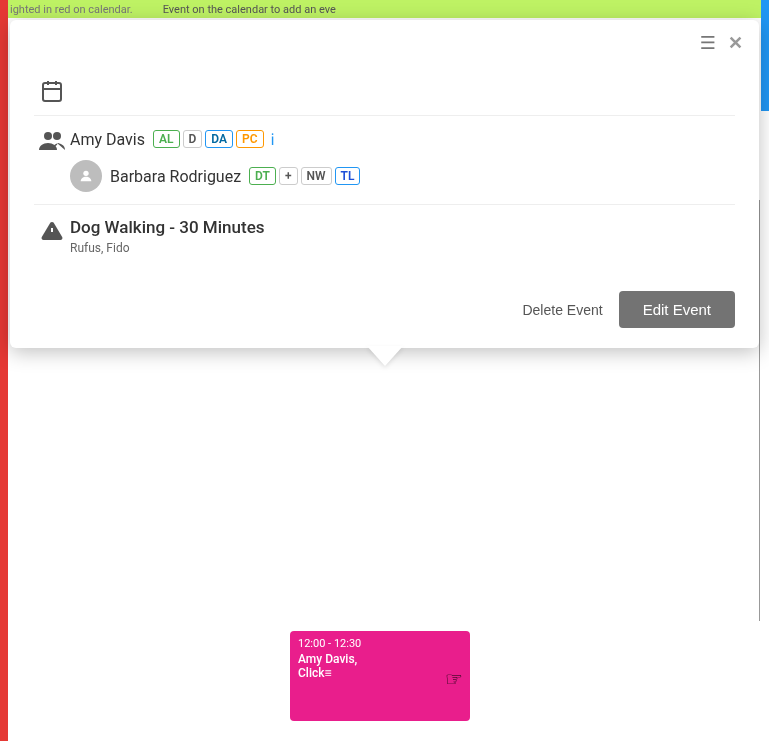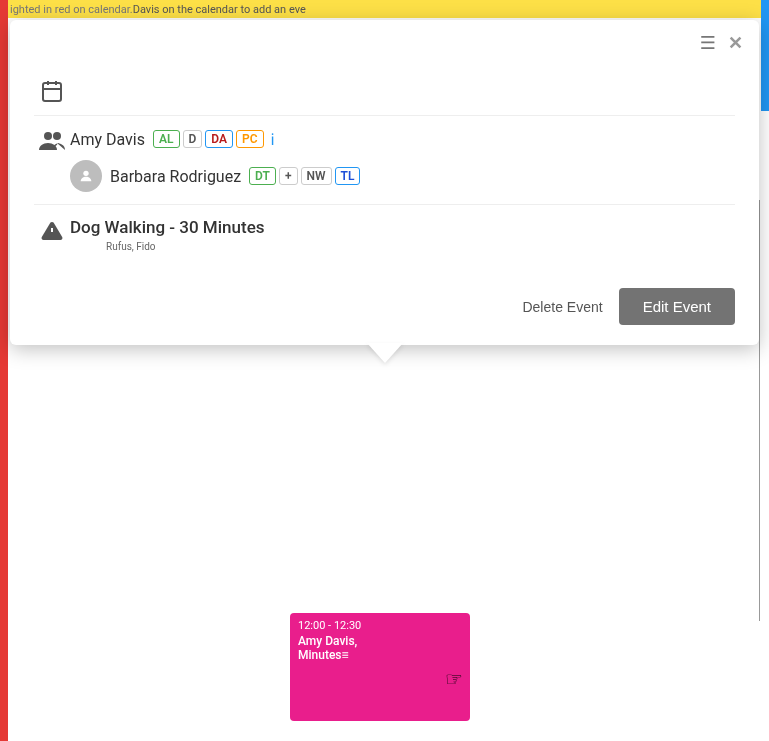--- a/index.html
+++ b/index.html
@@ -33,21 +33,21 @@
       width: 8px;
       background: #2196f3;
     }
 
     
     .calendar-event {
       position: absolute;
       bottom: 20px;
       left: 290px;
       width: 180px;
-      height: 108px;
+      height: 90px;
       background: #e91e8c;
       border-radius: 4px;
       padding: 6px 8px;
       color: white;
       font-size: 12px;
       cursor: pointer;
     }
 
     .calendar-event .event-time {
       font-size: 11px;
@@ -186,21 +186,21 @@
       border-radius: 3px;
       padding: 1px 5px;
       font-size: 12px;
       font-weight: 600;
       margin-right: 3px;
       color: #555;
     }
 
     .tag-al { border-color: #4caf50; color: #4caf50; }
     .tag-d  { border-color: #ccc; color: #555; }
-    .tag-da { border-color: #2196f3; color: #b91c1c; }
+    .tag-da { border-color: #2196f3; color: #0369a1; }
     .tag-pc { border-color: #ff9800; color: #ff9800; }
     .tag-dt { border-color: #4caf50; color: #4caf50; }
     .tag-plus { border-color: #ccc; color: #555; }
     .tag-nw { border-color: #ccc; color: #555; }
     .tag-tl { border-color: #2196f3; color: #1d4ed8; }
 
     .info-icon {
       color: #2196f3;
       font-size: 16px;
       margin-left: 4px;
@@ -221,23 +221,22 @@
     }
 
     .service-name {
       font-size: 17px;
       color: #333;
       font-weight: 500;
       margin-bottom: 4px;
     }
 
     .service-pets {
-      font-size: 10px;
+      font-size: 12px;
       color: #666;
-      margin-left: 36px;
     }
 
     .popup-footer {
       display: flex;
       justify-content: flex-end;
       align-items: center;
       padding: 8px 24px 20px;
       gap: 4px;
     }
 
@@ -269,56 +268,57 @@
       bottom: 120px;
       width: 1px;
       background: #999;
     }
 
     
     .top-bar {
       position: absolute;
       top: 0; left: 0; right: 0;
       height: 18px;
-      background: #fde047;
+      background: #bef264;
       display: flex;
       align-items: center;
       padding: 0 10px;
+      gap: 30px;
     }
 
     .top-bar-text {
       font-size: 11px;
       color: #777;
     }
 
     .top-bar-link {
       font-size: 11px;
       color: #555;
     }
   </style>
 </head>
 <body>
 
 <div class="calendar-bg"></div>
 
 <div class="top-bar">
   <span class="top-bar-text">ighted in red on calendar.</span>
-  <span class="top-bar-link">Davis on the calendar to add an eve</span>
+  <span class="top-bar-link">Event on the calendar to add an eve</span>
 </div>
 
 <div class="red-strip"></div>
 
 <div class="blue-strip"></div>
 
 <div class="right-line"></div>
 
 <div class="calendar-event">
   <div class="event-time">12:00 - 12:30</div>
   <div class="event-names">Amy Davis,</div>
-  <div class="event-names">Minutes≡</div>
+  <div class="event-names">Click≡</div>
 </div>
 
 <div class="cursor-indicator">☞</div>
 
 <div class="popup">
 
   <div class="popup-header">
     <span class="header-icon">☰</span>
     <span class="close-btn">✕</span>
   </div>

